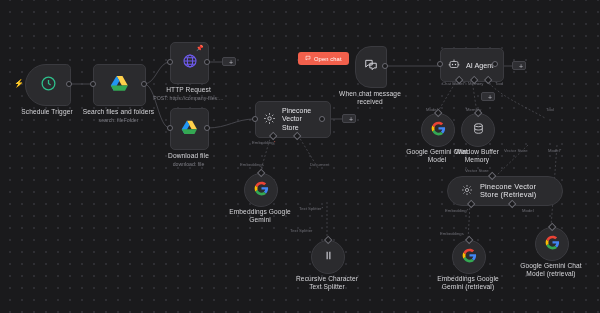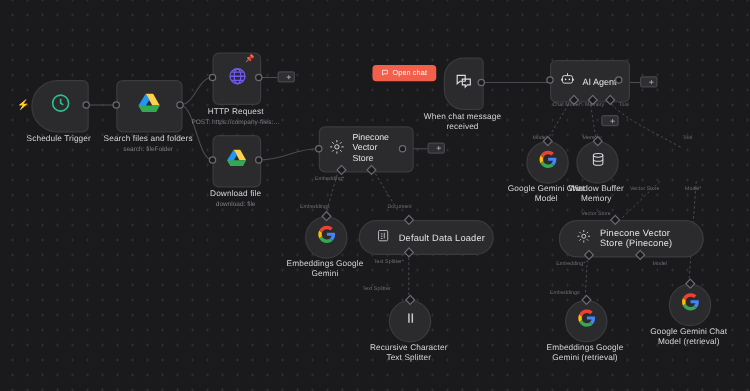--- a/index.html
+++ b/index.html
@@ -296,33 +296,20 @@
         </svg>
       </span>
       <span class="diamond" style="left:13.5px;top:-3px;"></span>
     </div>
     <div class="caption" style="top:35px;">
       <span>Embeddings Google</span><br>
       <span>Gemini</span>
     </div>
   </div>
 
-  <div class="node" style="left:287px;top:176px;width:80px;height:26px;">
-    <div class="pill" style="width:80px;height:26px;">
-      <span class="g-icon">
-        <svg width="11" height="11" viewBox="0 0 24 24" fill="none" stroke="#d8d8de" stroke-width="1.4">
-          <rect x="4" y="3" width="16" height="18" rx="2"></rect>
-          <path d="M8 9h3M8 13h3M8 17h3M14 7v10"></path>
-        </svg>
-      </span>
-      <span class="pill-label">Default Data Loader</span>
-      <span class="diamond" style="left:37px;top:-3px;"></span>
-      <span class="diamond" style="left:37px;bottom:-3px;"></span>
-    </div>
-  </div>
   <div class="conn-label" style="left:299px;top:206px;">
     <span>Text Splitter*</span>
   </div>
   <div class="conn-label" style="left:290px;top:228px;">Text Splitter</div>
 
   <div class="node" style="left:311px;top:240px;width:32px;height:32px;">
     <div class="circle" style="width:32px;height:32px;">
       <span class="g-icon">
         <svg width="13" height="13" viewBox="0 0 24 24" fill="none" stroke="#c9c9d0" stroke-width="2.2">
           <path d="M9.5 5v14M14.5 5v14"></path>
@@ -438,21 +425,21 @@
   <div class="node" style="left:447px;top:176px;width:88px;height:28px;">
     <div class="pill" style="width:88px;height:28px;">
       <span class="g-icon">
         <svg width="12" height="12" viewBox="0 0 24 24" fill="none" stroke="#e7e7ec" stroke-width="1.3">
           <circle cx="12" cy="12" r="3.2"></circle>
           <path d="M12 2v3.2M12 18.8V22M2 12h3.2M18.8 12H22M5 5l2.3 2.3M16.7 16.7L19 19M19 5l-2.3 2.3M7.3 16.7L5 19"></path>
         </svg>
       </span>
       <span class="pill-label" style="line-height:8.4px;">
         <span>Pinecone Vector</span><br>
-        <span>Store (Pinecone)</span>
+        <span>Store (Retrieval)</span>
       </span>
       <span class="diamond" style="left:42px;top:-3px;"></span>
       <span class="diamond" style="left:21px;bottom:-3px;"></span>
       <span class="diamond" style="left:62px;bottom:-3px;"></span>
     </div>
   </div>
   <div class="conn-label" style="left:445px;top:208px;">
     <span>Embedding*</span>
   </div>
   <div class="conn-label" style="left:522px;top:208px;">Model</div>

